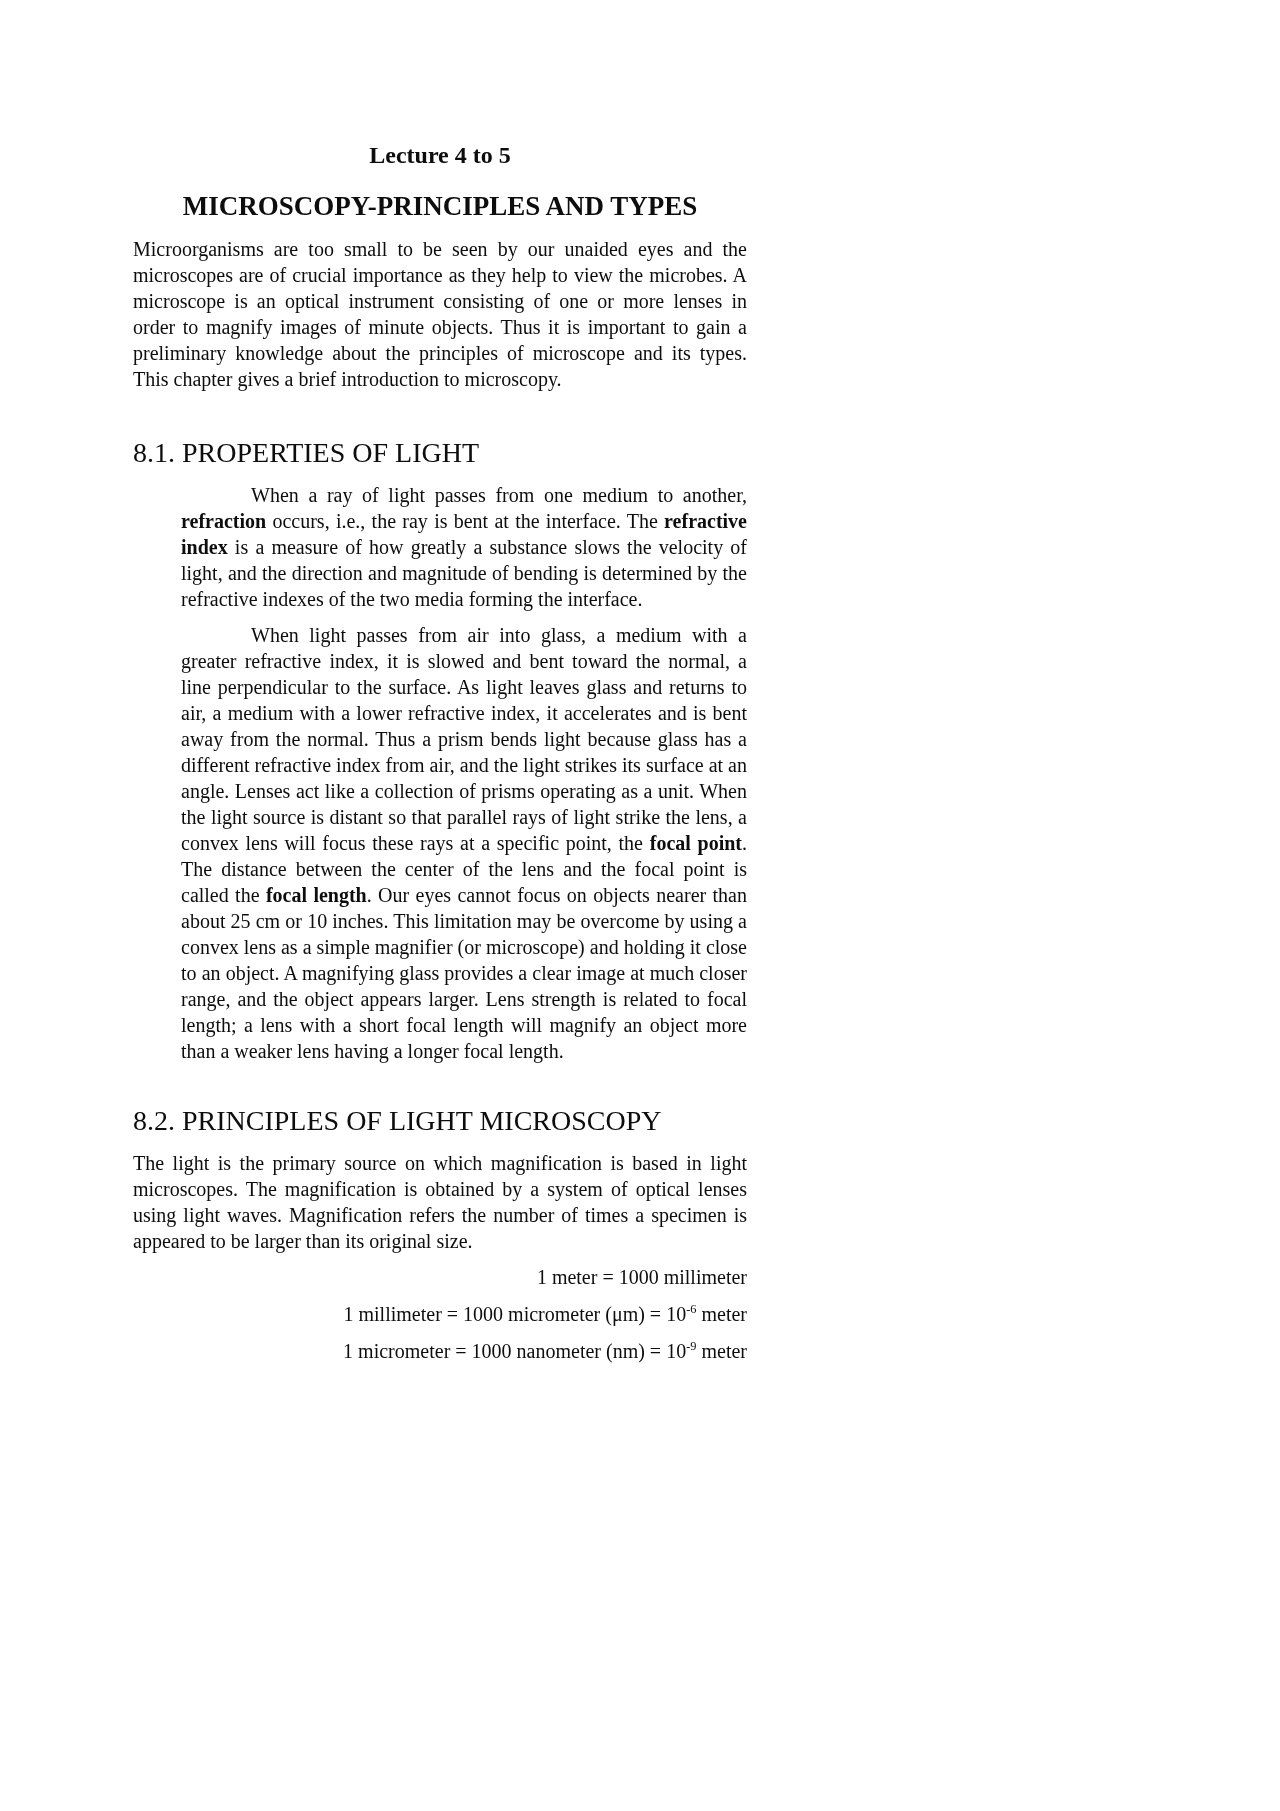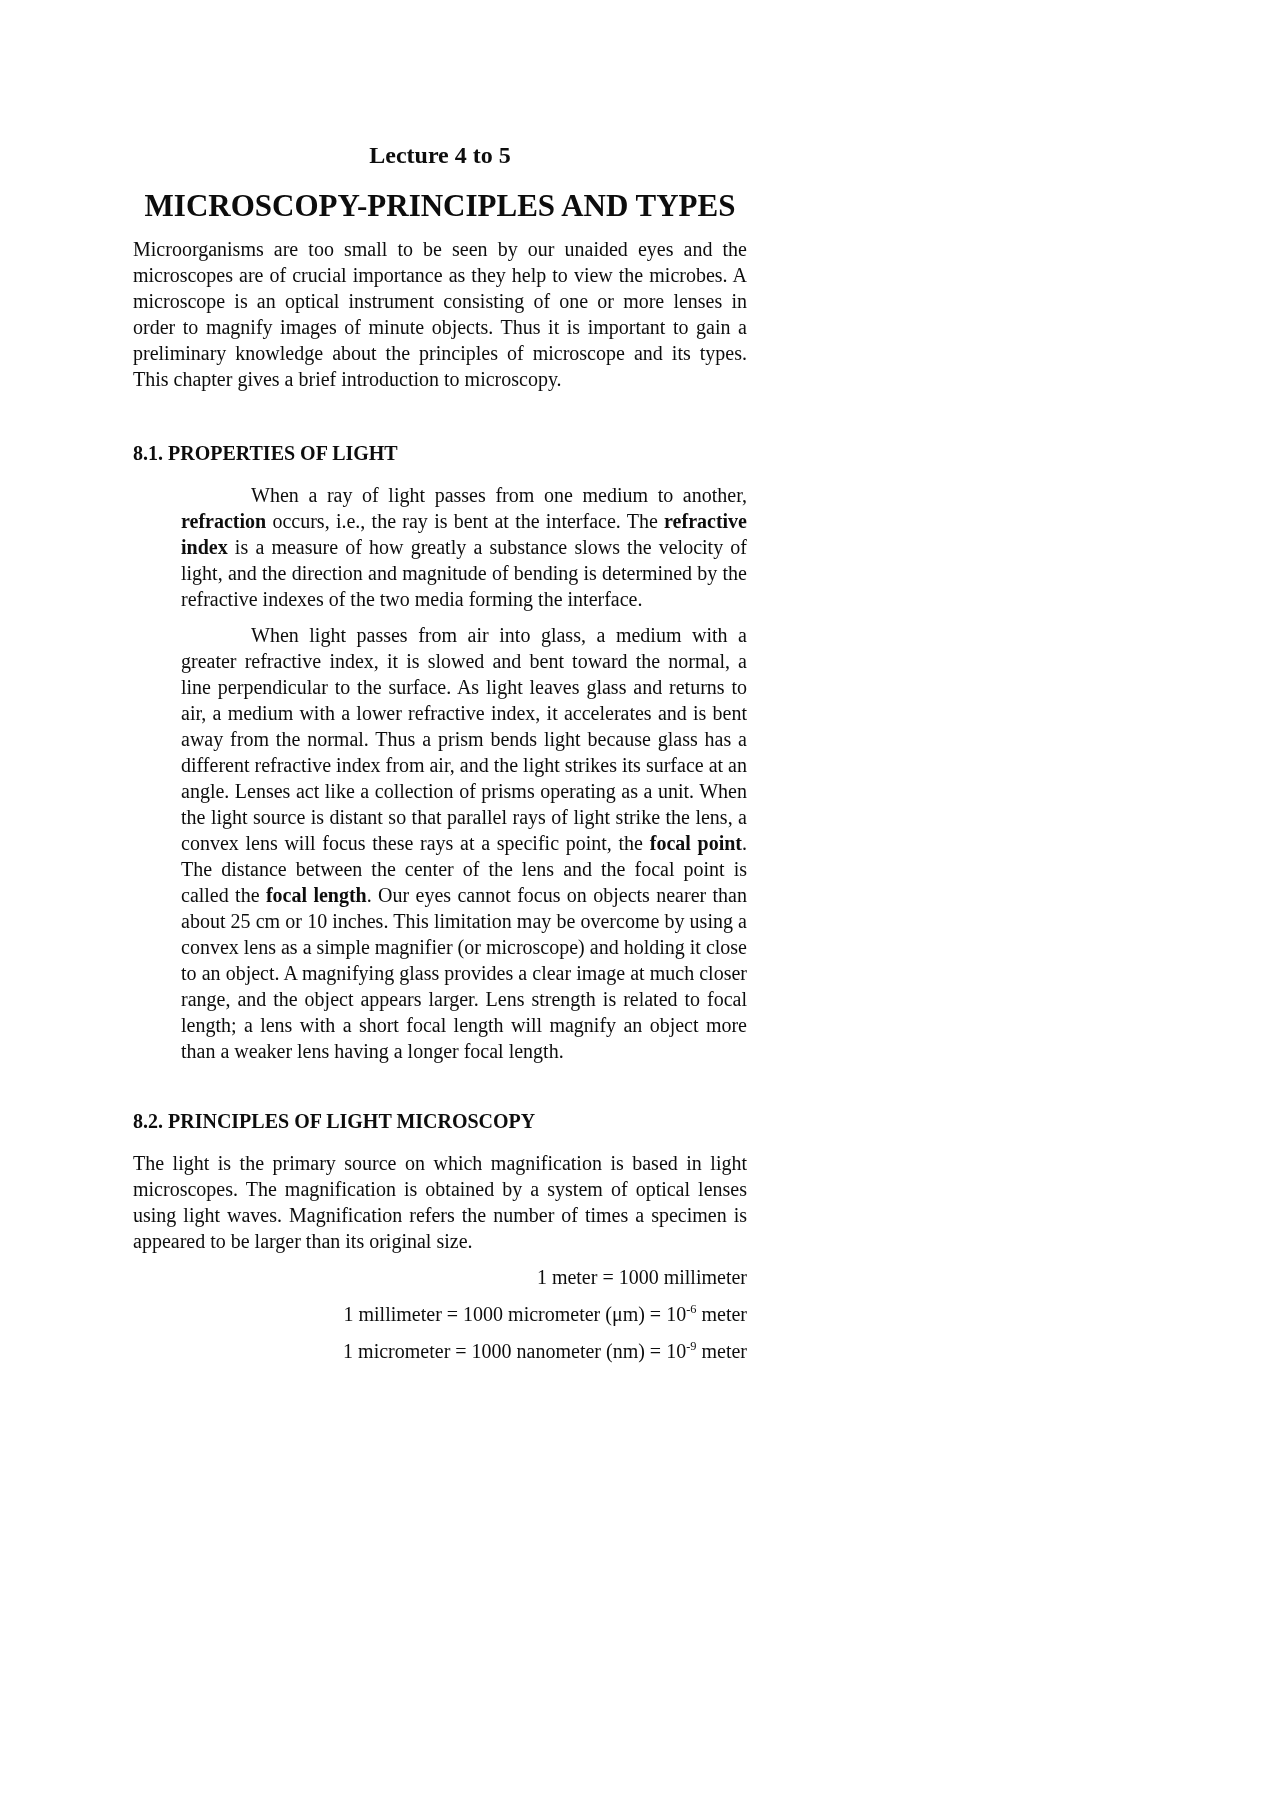--- a/index.html
+++ b/index.html
@@ -22,36 +22,36 @@
   .title-main {
     text-align: center;
     font-weight: bold;
     font-size: 24px;
     line-height: 30px;
     margin: 0 0 20px 0;
   }
   .title-sub {
     text-align: center;
     font-weight: bold;
-    font-size: 31px;
+    font-size: 27px;
     line-height: 32px;
     margin: 0 0 14px 0;
   }
   p.body-par {
     margin: 0 0 10px 0;
     text-align: justify;
   }
   p.body-par.first-indent {
     text-indent: 70px;
     margin-left: 48px;
   }
   h3.section-heading {
-    font-size: 20px;
+    font-size: 28px;
     line-height: 26px;
-    font-weight: bold;
+    font-weight: normal;
     margin: 48px 0 16px 0;
   }
   h3.section-heading.tight {
     margin-top: 44px;
   }
   .units {
     margin-left: 68px;
   }
   .unit-line {
     margin: 0 0 11px 0;

